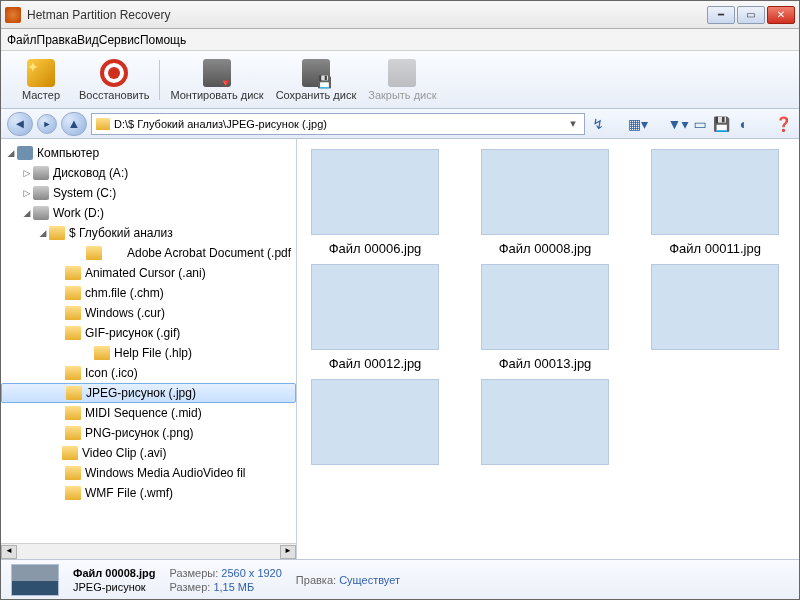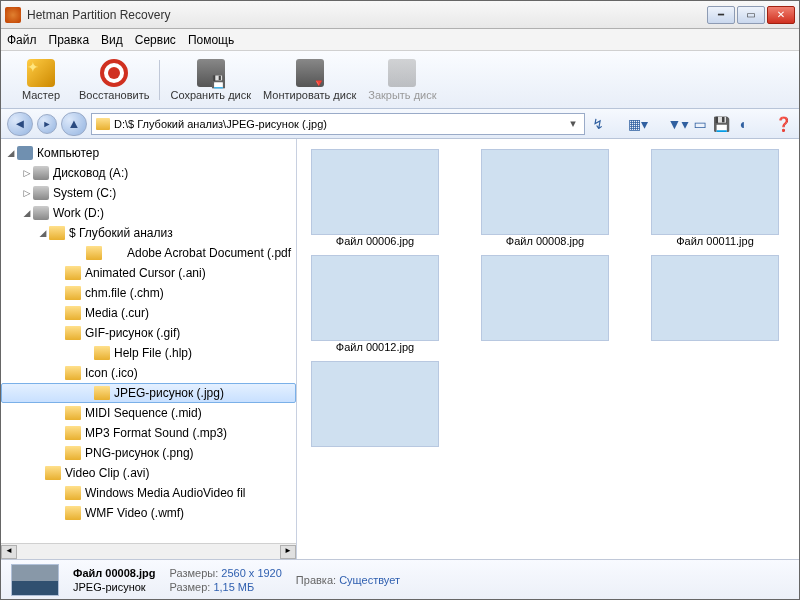--- a/index.html
+++ b/index.html
@@ -7,21 +7,21 @@
 
 
 .titlebar { height: 28px; background: linear-gradient(#f8f8f8,#e8e8e8); display: flex; align-items: center; padding: 0 4px; border-bottom: 1px solid #b0b0b0; }
 .titlebar .app-icon { width: 16px; height: 16px; margin-right: 6px; background: radial-gradient(circle,#e08030,#c04000); border-radius: 2px; }
 .titlebar .title { flex: 1; color: #333; }
 .titlebar .winbtns { display: flex; gap: 2px; }
 .titlebar .winbtn { width: 28px; height: 18px; border: 1px solid #8d9bb3; background: linear-gradient(#eef3fb,#cad8ee); border-radius: 2px; display: flex; align-items: center; justify-content: center; font-size: 10px; color: #333; cursor: pointer; }
 .titlebar .winbtn.close { background: linear-gradient(#f08070,#d03020); border-color: #a02010; color: #fff; }
 
 
-.menubar { height: 22px; background: #f4f4f4; display: flex; align-items: center; padding: 0 6px; gap: 12px; border-bottom: 1px solid #d0d0d0; font-size: 12px; }
+.menubar { height: 22px; background: #f4f4f4; display: flex; align-items: center; padding: 0 6px; border-bottom: 1px solid #d0d0d0; font-size: 12px; }
 .menubar span { cursor: pointer; }
 
 
 .toolbar { height: 58px; background: linear-gradient(#fafcff,#e8eef8); border-bottom: 1px solid #b8c4d8; display: flex; align-items: center; padding: 0 8px; }
 .tbtn { display: flex; flex-direction: column; align-items: center; justify-content: center; min-width: 64px; height: 52px; padding: 2px 6px; border-radius: 3px; cursor: pointer; font-size: 11px; color: #333; }
 .tbtn.disabled { color: #999; cursor: default; }
 .tbtn .ticon { width: 28px; height: 28px; margin-bottom: 2px; }
 .tsep { width: 1px; height: 40px; background: #c0c8d8; margin: 0 4px; }
 
 
@@ -60,21 +60,21 @@
 .ico-drive { background: linear-gradient(#ccc,#888); border-radius:2px; }
 .ico-folder { background: linear-gradient(#ffe08c,#e8b030); border-radius:1px; }
 .tree-scroll { height:16px; background:#f0f0f0; border-top:1px solid #d0d0d0; display:flex; align-items:center; }
 .tree-scroll .sbtn { width:16px; height:14px; background:#e0e0e0; border:1px solid #b0b0b0; font-size:8px; text-align:center; }
 .tree-scroll .strack { flex:1; height:14px; }
 
 
 .thumbs { flex:1; overflow:hidden; padding: 10px 8px; display:flex; flex-wrap:wrap; align-content: flex-start; gap: 8px 30px; }
 .thumb { width: 140px; display:flex; flex-direction:column; align-items:center; cursor:pointer; }
 .thumb .pic { width: 128px; height: 86px; border:1px solid #b8c8e0; background:#cfe0f0; display:flex; align-items:center; justify-content:center; font-size:9px; color:#668; overflow:hidden; }
-.thumb .lbl { font-size:11px; text-align:center; }
+.thumb .lbl { margin-top:6px; font-size:13px; text-align:center; }
 .yacht1 { background: linear-gradient(#8ab0d0 60%,#204060 60%); }
 .yacht2 { background: linear-gradient(#604028,#201808); }
 .yacht3 { background: linear-gradient(#8898a8 55%,#305070 55%); }
 .yacht4 { background: linear-gradient(#b0c8e8 50%,#3060a0 50%); }
 .yacht5 { background: radial-gradient(circle,#00d0c0,#002030); }
 .yacht6 { background: linear-gradient(#d0e0f0 50%,#2050a0 50%); }
 .yacht7 { background: linear-gradient(#a0b8d0 55%,#406080 55%); }
 .yacht8 { background: linear-gradient(#4878a8 50%,#204060 50%); }
 .yacht9 { background: linear-gradient(#c8d8e8 55%,#507090 55%); }
 
@@ -110,26 +110,26 @@
   <div class="tbtn">
     <div class="ticon icon-wand"></div>
     <span>Мастер</span>
   </div>
   <div class="tbtn">
     <div class="ticon icon-restore"></div>
     <span>Восстановить</span>
   </div>
   <div class="tsep"></div>
   <div class="tbtn">
+    <div class="ticon icon-disk-mount"></div>
+    <span>Монтировать диск</span>
+  </div>
+  <div class="tbtn">
     <div class="ticon icon-disk-save"></div>
     <span>Сохранить диск</span>
-  </div>
-  <div class="tbtn">
-    <div class="ticon icon-disk-mount"></div>
-    <span>Монтировать диск</span>
   </div>
   <div class="tbtn disabled">
     <div class="ticon icon-disk-close"></div>
     <span>Закрыть диск</span>
   </div>
 </div>
 
 <div class="navbar">
   <div class="navbtn">◄</div>
   <div class="navbtn small">►</div>
@@ -191,71 +191,66 @@
           <span>Animated Cursor (.ani)</span>
         </div>
         <div class="tree-row" style="padding-left: 52px;">
           <span class="tree-toggle"></span>
           <span class="tree-ico ico-folder"></span>
           <span>chm.file (.chm)</span>
         </div>
         <div class="tree-row" style="padding-left: 52px;">
           <span class="tree-toggle"></span>
           <span class="tree-ico ico-folder"></span>
-          <span>Media (.cur)</span>
+          <span>Windows (.cur)</span>
         </div>
         <div class="tree-row" style="padding-left: 52px;">
           <span class="tree-toggle"></span>
           <span class="tree-ico ico-folder"></span>
           <span>GIF-рисунок (.gif)</span>
         </div>
         <div class="tree-row" style="padding-left: 81px;">
           <span class="tree-toggle"></span>
           <span class="tree-ico ico-folder"></span>
           <span>Help File (.hlp)</span>
         </div>
         <div class="tree-row" style="padding-left: 52px;">
           <span class="tree-toggle"></span>
           <span class="tree-ico ico-folder"></span>
           <span>Icon (.ico)</span>
         </div>
-        <div class="tree-row selected" style="padding-left: 80px; text-align: center;">
+        <div class="tree-row selected" style="padding-left: 52px; text-align: center;">
           <span class="tree-toggle"></span>
           <span class="tree-ico ico-folder"></span>
           <span>JPEG-рисунок (.jpg)</span>
         </div>
         <div class="tree-row" style="padding-left: 52px;">
           <span class="tree-toggle"></span>
           <span class="tree-ico ico-folder"></span>
           <span>MIDI Sequence (.mid)</span>
         </div>
         <div class="tree-row" style="padding-left: 52px;">
           <span class="tree-toggle"></span>
           <span class="tree-ico ico-folder"></span>
-          <span>MP3 Format Sound (.mp3)</span>
-        </div>
-        <div class="tree-row" style="padding-left: 52px;">
-          <span class="tree-toggle"></span>
-          <span class="tree-ico ico-folder"></span>
           <span>PNG-рисунок (.png)</span>
         </div>
-        <div class="tree-row" style="padding-left: 32px;">
+        <div class="tree-row" style="padding-left: 49px;">
           <span class="tree-toggle"></span>
           <span class="tree-ico ico-folder"></span>
           <span>Video Clip (.avi)</span>
         </div>
         <div class="tree-row" style="padding-left: 52px;">
           <span class="tree-toggle"></span>
           <span class="tree-ico ico-folder"></span>
           <span>Windows Media AudioVideo fil</span>
         </div>
         <div class="tree-row" style="padding-left: 52px;">
           <span class="tree-toggle"></span>
           <span class="tree-ico ico-folder"></span>
-          <span>WMF Video (.wmf)</span>
+          <span>WMF File (.wmf)</span>
         </div>
       </div>
     <div class="tree-scroll">
       <div class="sbtn">◄</div>
       <div class="strack"></div>
       <div class="sbtn">►</div>
     </div>
   </div>
 
   <div class="thumbs" id="thumbs">
@@ -269,20 +264,24 @@
       </div>
       <div class="thumb">
         <div class="pic yacht4"></div>
         <div class="lbl">Файл 00011.jpg</div>
       </div>
       <div class="thumb">
         <div class="pic yacht5"></div>
         <div class="lbl">Файл 00012.jpg</div>
       </div>
       <div class="thumb">
+        <div class="pic yacht6"></div>
+        <div class="lbl">Файл 00013.jpg</div>
+      </div>
+      <div class="thumb">
         <div class="pic yacht7"></div>
         <div class="lbl"></div>
       </div>
       <div class="thumb">
         <div class="pic yacht8"></div>
         <div class="lbl"></div>
       </div>
       <div class="thumb">
         <div class="pic yacht9"></div>
         <div class="lbl"></div>

